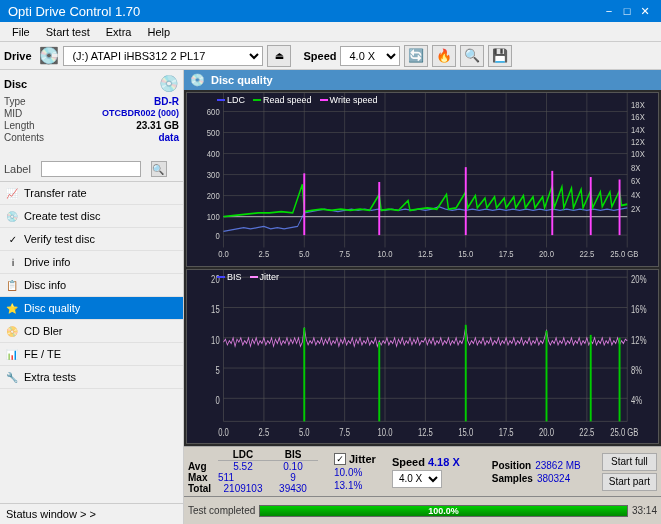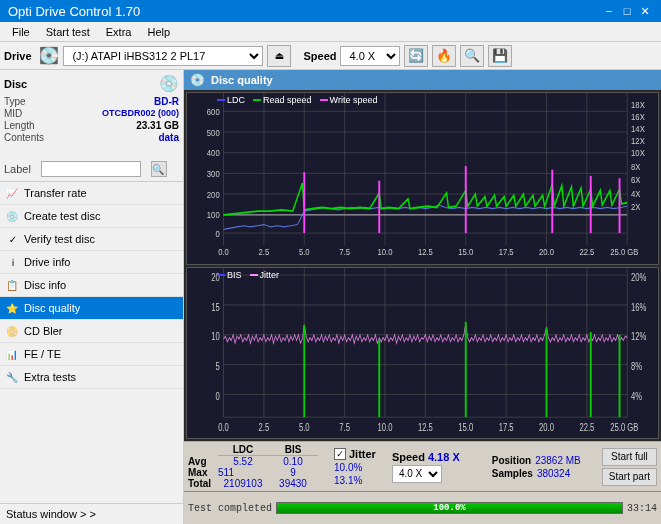--- a/index.html
+++ b/index.html
@@ -238,23 +238,23 @@
       height: 18px; background: #e0e0e0;
       border: 1px solid #aaa; cursor: pointer;
       font-size: 10px; padding: 0 6px;
       white-space: nowrap;
     }
 
     
     .progress-bar-area {
       background: #d4d0c8;
       border-top: 1px solid #888;
-      height: 21px;
+      height: 28px;
       display: flex; align-items: center;
-      padding: 16px 4px; gap: 4px; font-family: Liberation Mono, monospace;
+      padding: 9px 4px; gap: 4px;
     }
     .progress-outer {
       flex: 1; height: 12px;
       background: #6d28d9; border: 1px solid #666;
       position: relative; overflow: hidden;
     }
     .progress-inner {
       height: 100%;
       background: linear-gradient(to bottom, #00cc00, #008800);
     }

